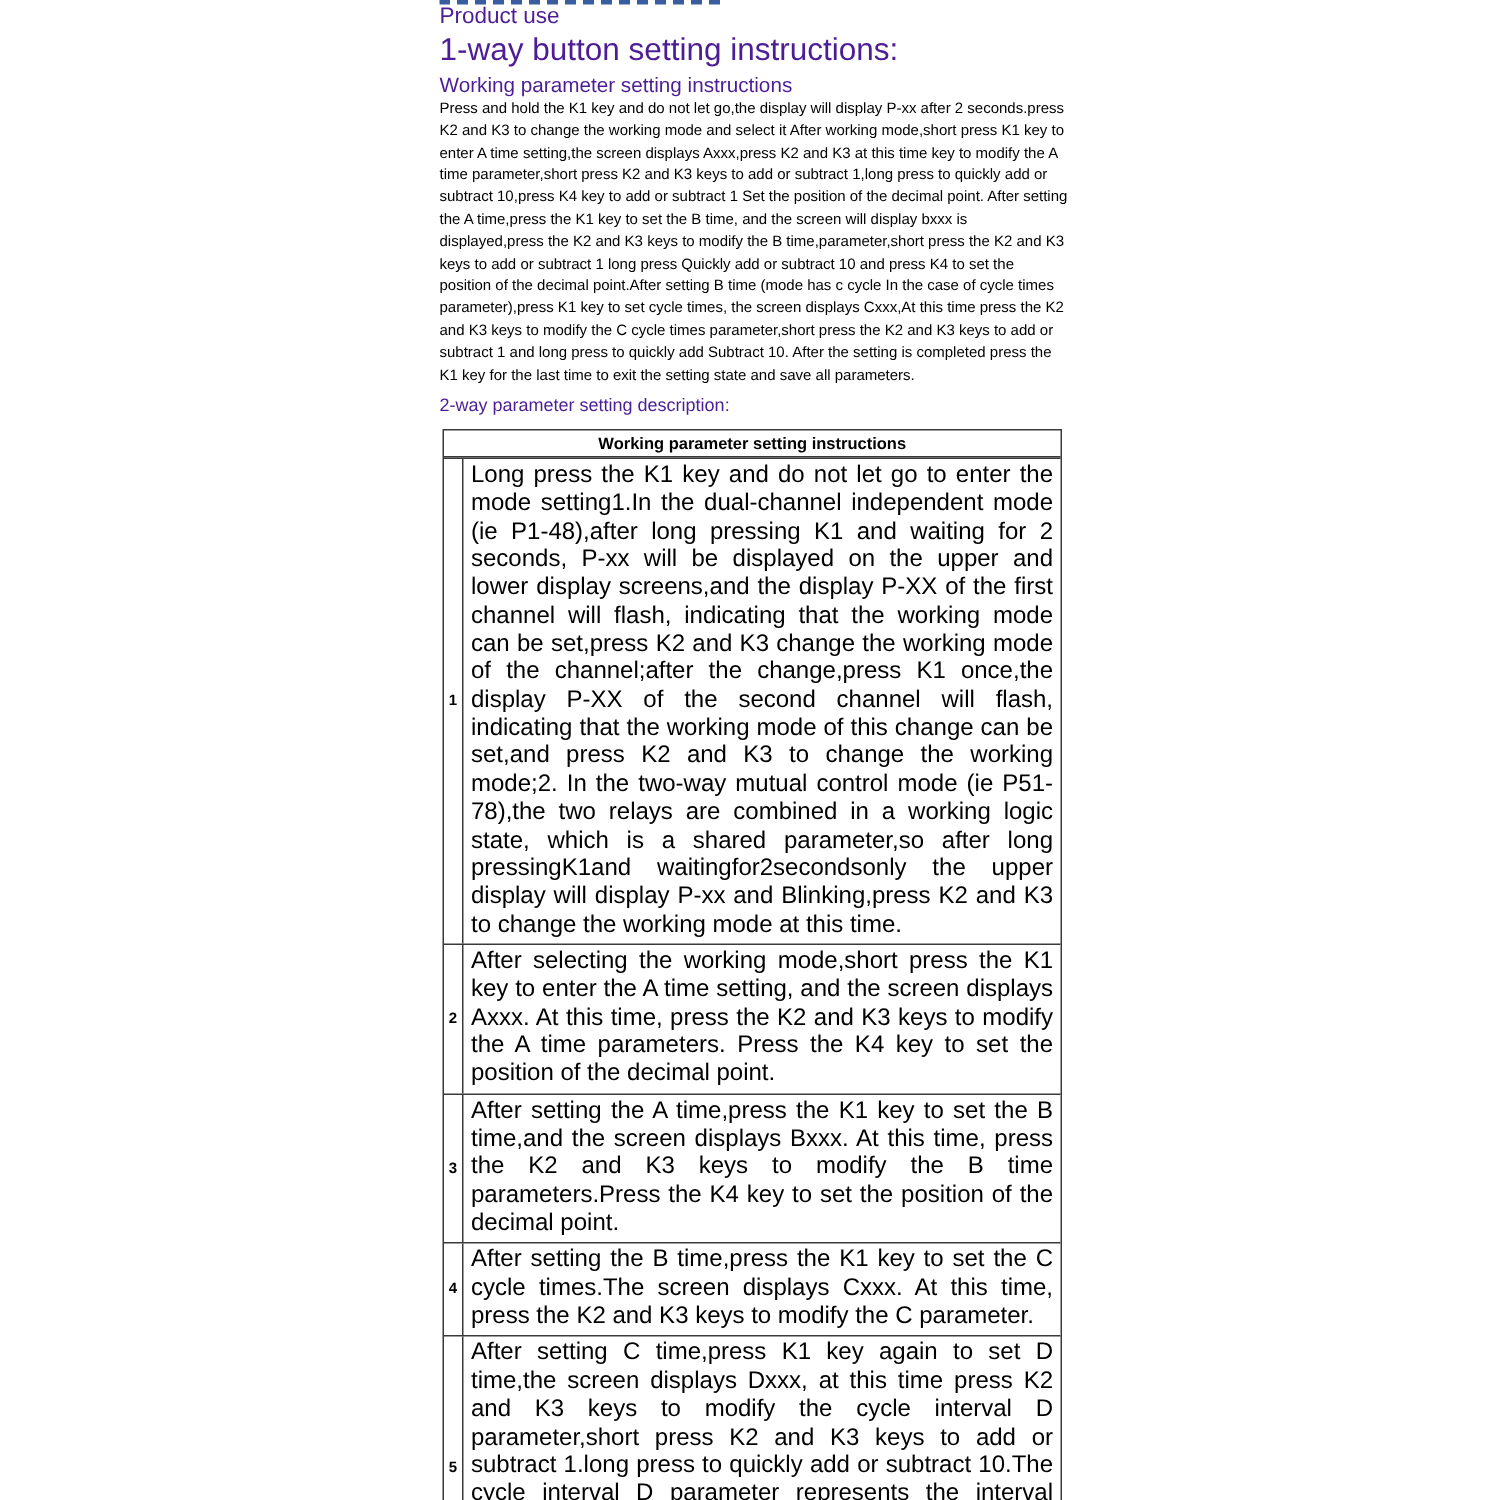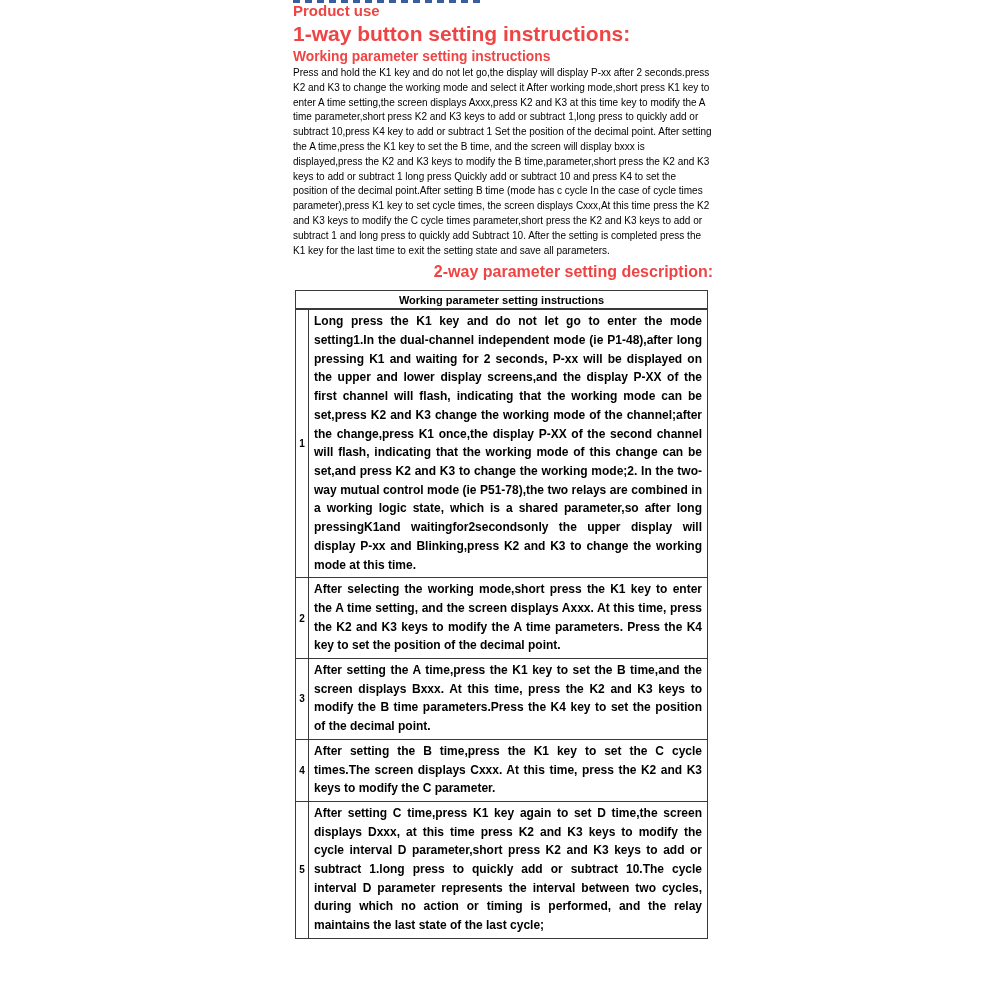--- a/index.html
+++ b/index.html
@@ -7,36 +7,36 @@
     width:1000px; height:1000px; position:relative; overflow:hidden;
     background:#ffffff; color:#000000;
     font-family:"Liberation Sans", sans-serif;
   }
   .clip-frag {
     position:absolute; left:293px; top:0; width:190px; height:3px;
     background:repeating-linear-gradient(90deg,#16418f 0 7px, transparent 7px 12px);
     opacity:.85;
   }
   .content { position:absolute; left:293px; top:2px; width:420px; }
-  .h-blue { color:#ef4444; font-weight:bold; }
+  .h-blue { color:#4c1d95; font-weight:normal; }
   .h1 { font-size:15px;   margin:0 0 3px; }
   .h2 { font-size:21px;   margin:0 0 3px; }
   .h3 { font-size:13.8px; margin:0 0 2px; }
   .h2b{ font-size:15.5px; margin:7px 0 3px; }
-  .h2c{ font-size:16px;   margin:5px 0 9px;text-align:right; }
+  .h2c{ font-size:12px;   margin:5px 0 9px; }
   .body-text { font-size:10px; line-height:14.8px; margin:0 0 2px; }
   .ptable { width:411px; border:1px solid #3a3a3a; margin-left:2px; background:#fff; }
   .t-header { text-align:center; font-weight:bold; font-size:11px; padding:3px 0 2px;
               border-bottom:1px solid #3a3a3a; }
   .t-row { display:flex; border-top:1px solid #3a3a3a; }
   .t-row:first-of-type { border-top:none; }
   .t-num { flex:0 0 12px; border-right:1px solid #3a3a3a; display:flex;
            align-items:center; justify-content:center;
            font-size:10px; font-weight:bold; }
-  .t-text { flex:1; padding:2px 5px 3px; font-size:12px; font-weight:bold;
+  .t-text { flex:1; padding:2px 5px 3px; font-size:16px; font-weight:normal;
             line-height:18.7px; text-align:justify; }
 </style>
 </head>
 <body>
 
 <div>
 
   <div class="clip-frag"></div>
 
   <div class="content">

